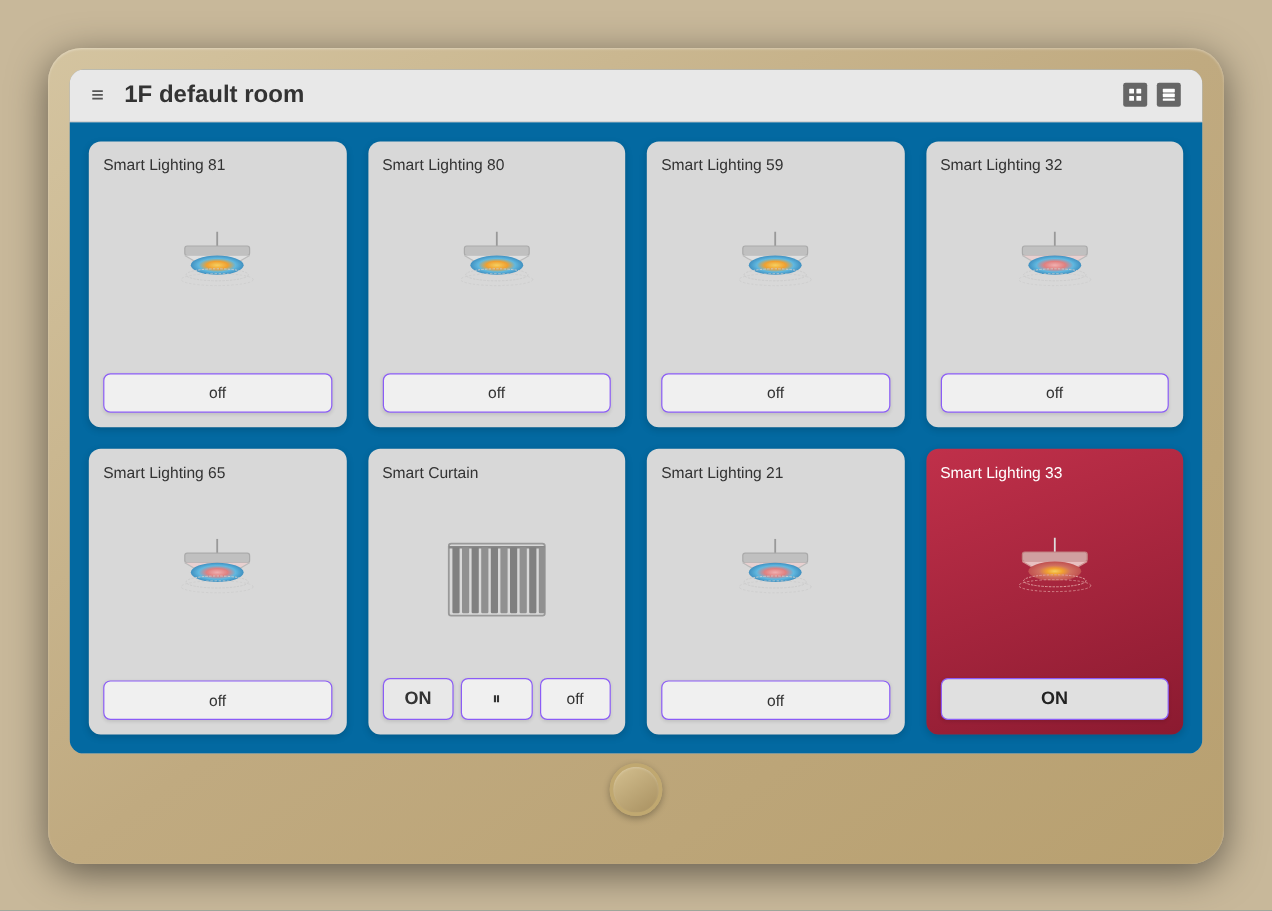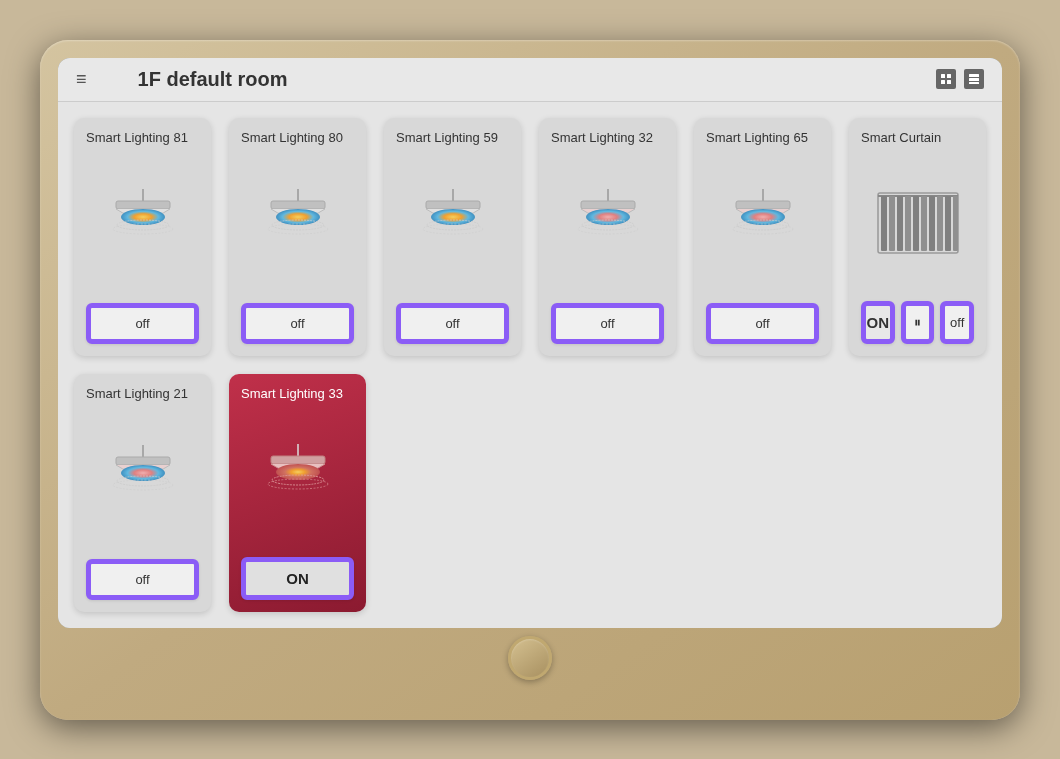--- a/index.html
+++ b/index.html
@@ -51,21 +51,20 @@
       color: #555;
       cursor: pointer;
       letter-spacing: 1px;
     }
 
     .header-title {
       font-size: 20px;
       font-weight: 600;
       color: #333;
       flex: 1;
-      margin-left: 34px;
     }
 
     .header-icons {
       display: flex;
       gap: 8px;
       align-items: center;
     }
 
     .header-icon-btn {
       width: 20px;
@@ -74,24 +73,24 @@
       border-radius: 2px;
       display: flex;
       align-items: center;
       justify-content: center;
     }
 
     .content-area {
       flex: 1;
       padding: 16px;
       display: grid;
-      grid-template-columns: repeat(6, 1fr);
+      grid-template-columns: repeat(4, 1fr);
       grid-template-rows: repeat(2, 1fr);
       gap: 18px;
-      background: #e5e5e5;
+      background: #0369a1;
     }
 
     .device-card {
       background: #d8d8d8;
       border-radius: 10px;
       padding: 12px;
       display: flex;
       flex-direction: column;
       align-items: flex-start;
       gap: 8px;
@@ -134,21 +133,21 @@
 
     .btn-row {
       display: flex;
       gap: 6px;
       width: 100%;
       justify-content: center;
     }
 
     .ctrl-btn {
       background: #f0f0f0;
-      border: 5px solid #8b5cf6;
+      border: 1px solid #8b5cf6;
       border-radius: 6px;
       padding: 8px 0;
       font-size: 13px;
       font-weight: 500;
       color: #333;
       cursor: pointer;
       flex: 1;
       text-align: center;
       box-shadow: 0 1px 3px rgba(0,0,0,0.1);
     }

